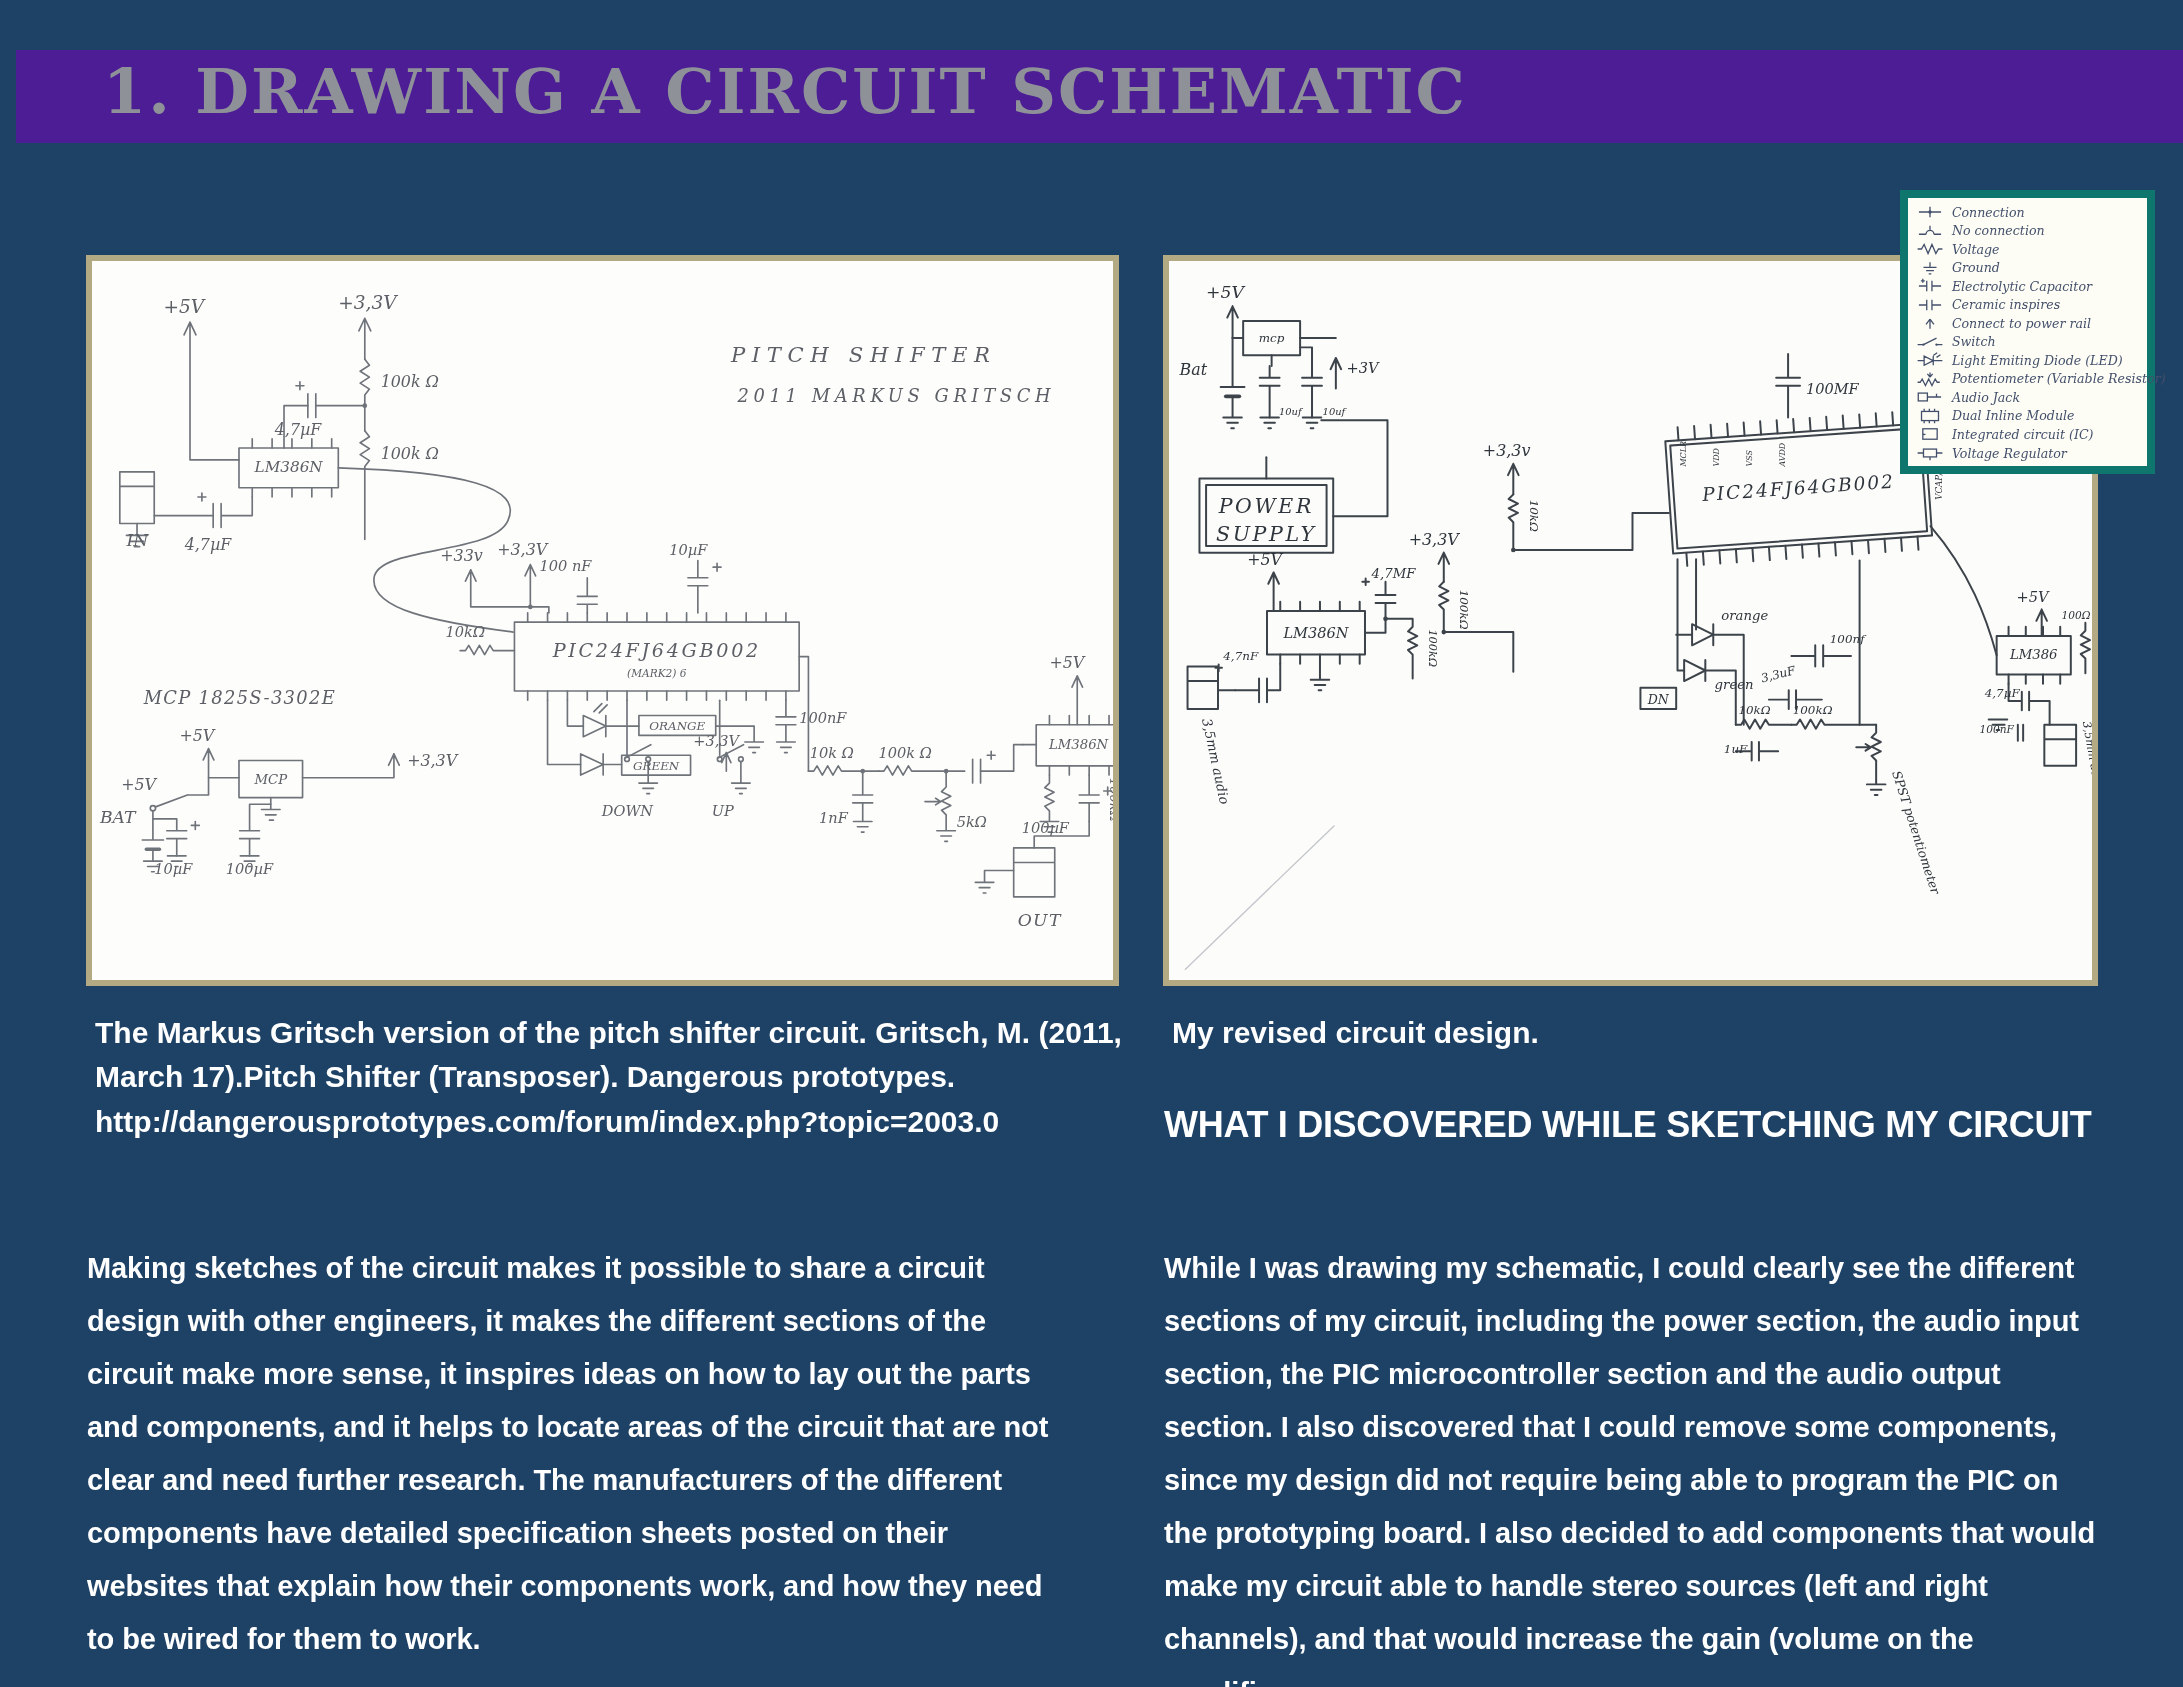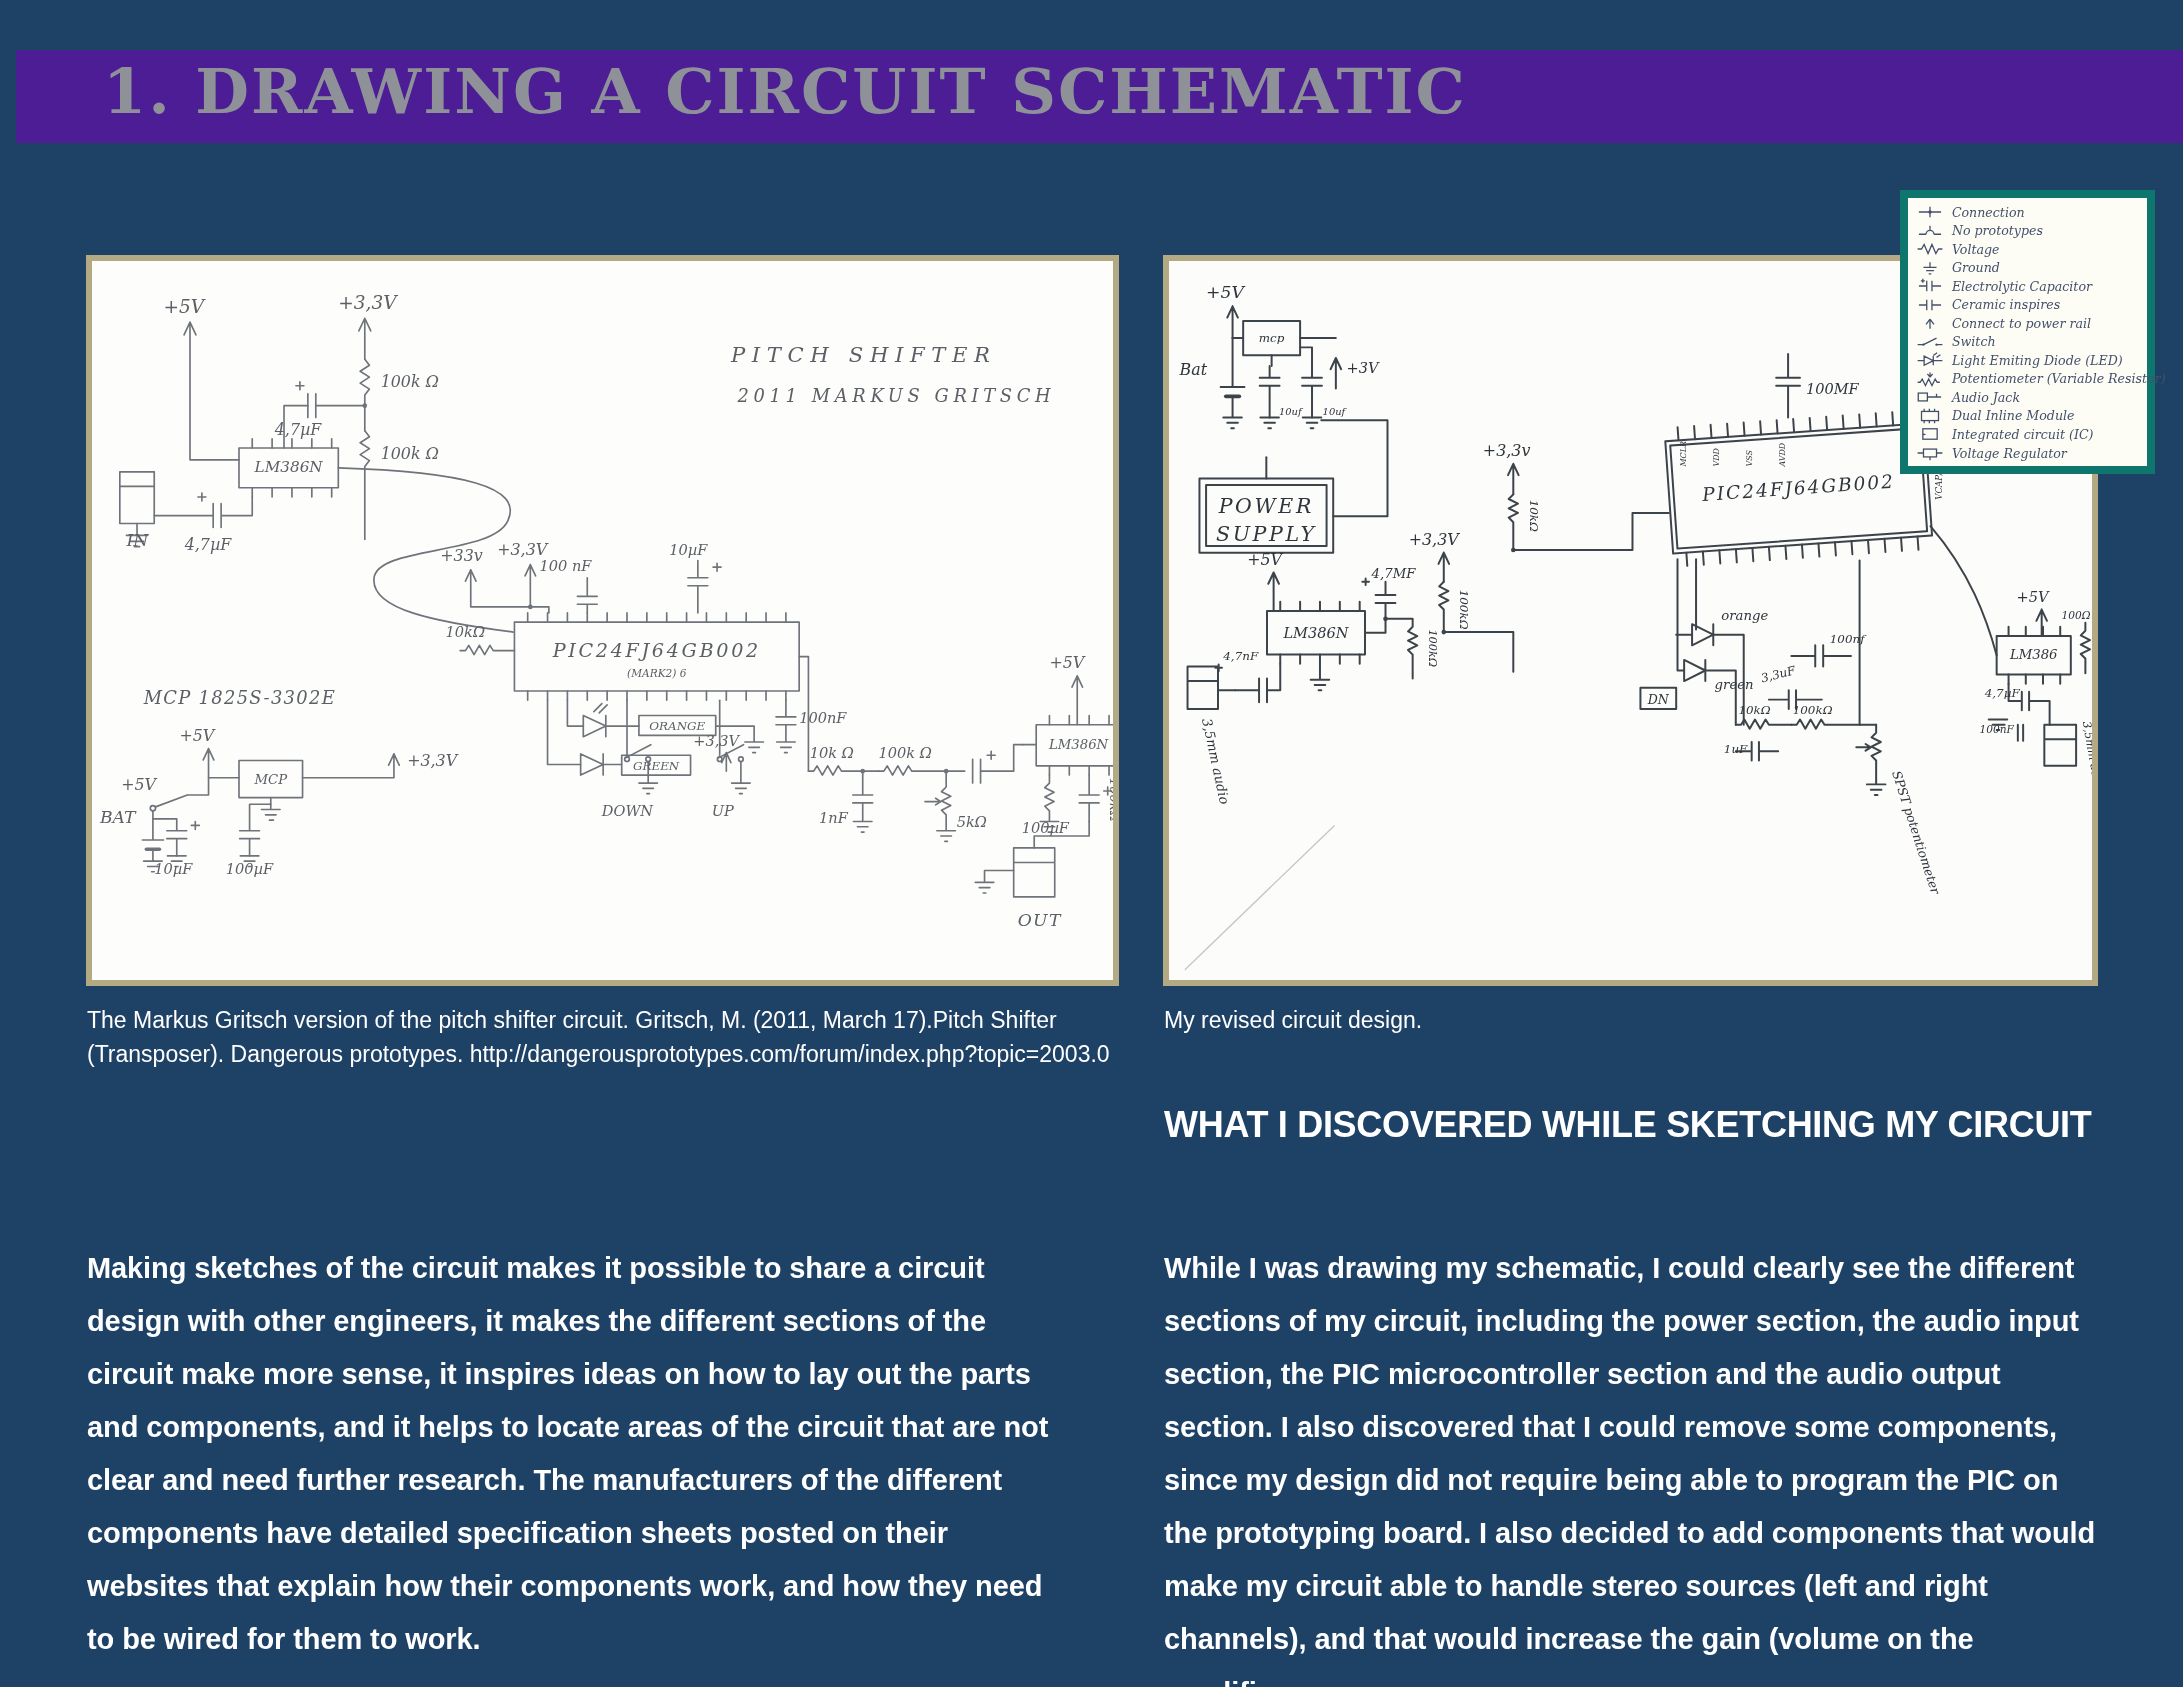--- a/index.html
+++ b/index.html
@@ -10,21 +10,21 @@
   .left-figure{left:86px;width:1033px;}
   .right-figure{left:1163px;width:935px;background:#fcfcfa;}
   svg.schematic{display:block;width:100%;height:100%;}
   .sk{stroke-linecap:round;stroke-linejoin:round;}
   .hw{font-family:"DejaVu Serif",serif;font-style:italic;}
   .legend-box{position:absolute;left:1900px;top:190px;width:255px;height:284px;background:#fdfdf6;border:8px solid #0f766e;box-sizing:border-box;padding:5.3px 4px 4px 6.6px;display:flex;flex-direction:column;justify-content:space-between;}
   .legend-row{display:flex;align-items:center;gap:5.3px;height:18px;}
   .legend-sym{flex:0 0 32px;}
   .legend-sym svg{display:block;}
   .legend-label{font-family:"DejaVu Serif",serif;font-style:italic;font-size:12.6px;color:#44506b;white-space:nowrap;}
-  .caption{position:absolute;top:1003px;margin:0;color:#ffffff;font-weight:400;font-size:23px;line-height:1.48;}
+  .caption{position:absolute;top:1003px;margin:8px;color:#ffffff;font-weight:700;font-size:30px;line-height:1.48;}
   .left-caption{left:87px;width:1032px;}
   .right-caption{left:1164px;width:933px;}
   .col-heading{position:absolute;top:1104px;margin:0;color:#ffffff;font-weight:700;font-size:36px;letter-spacing:-0.3px;white-space:nowrap;}
   .heading-left{left:87px;}
   .heading-right{left:1164px;text-align:right;}
   .body-text{position:absolute;top:1242px;margin:0;color:#ffffff;font-weight:700;font-size:29px;line-height:1.83;letter-spacing:-0.1px;}
   .body-left{left:87px;width:986px;}
   .body-right{left:1164px;width:933px;}
 </style>
 </head>
@@ -315,21 +315,21 @@
           </svg>
         </span>
       <span class="legend-label">Connection</span>
     </div>
     <div class="legend-row">
       <span class="legend-sym">
           <svg width="30" height="16" viewBox="0 0 46 24" fill="none" stroke="#44506b" stroke-width="2">
             <path d="M6,17 H17 M29,17 H40 M17,17 A6 6 0 0 1 29,17 M23,4 V11"></path>
           </svg>
         </span>
-      <span class="legend-label">No prototypes</span>
+      <span class="legend-label">No connection</span>
     </div>
     <div class="legend-row">
       <span class="legend-sym">
           <svg width="30" height="16" viewBox="0 0 46 24" fill="none" stroke="#44506b" stroke-width="2">
             <path d="M4,12 h6 l4,-7 l6,14 l6,-14 l6,14 l4,-7 h6"></path>
           </svg>
         </span>
       <span class="legend-label">Voltage</span>
     </div>
     <div class="legend-row">

